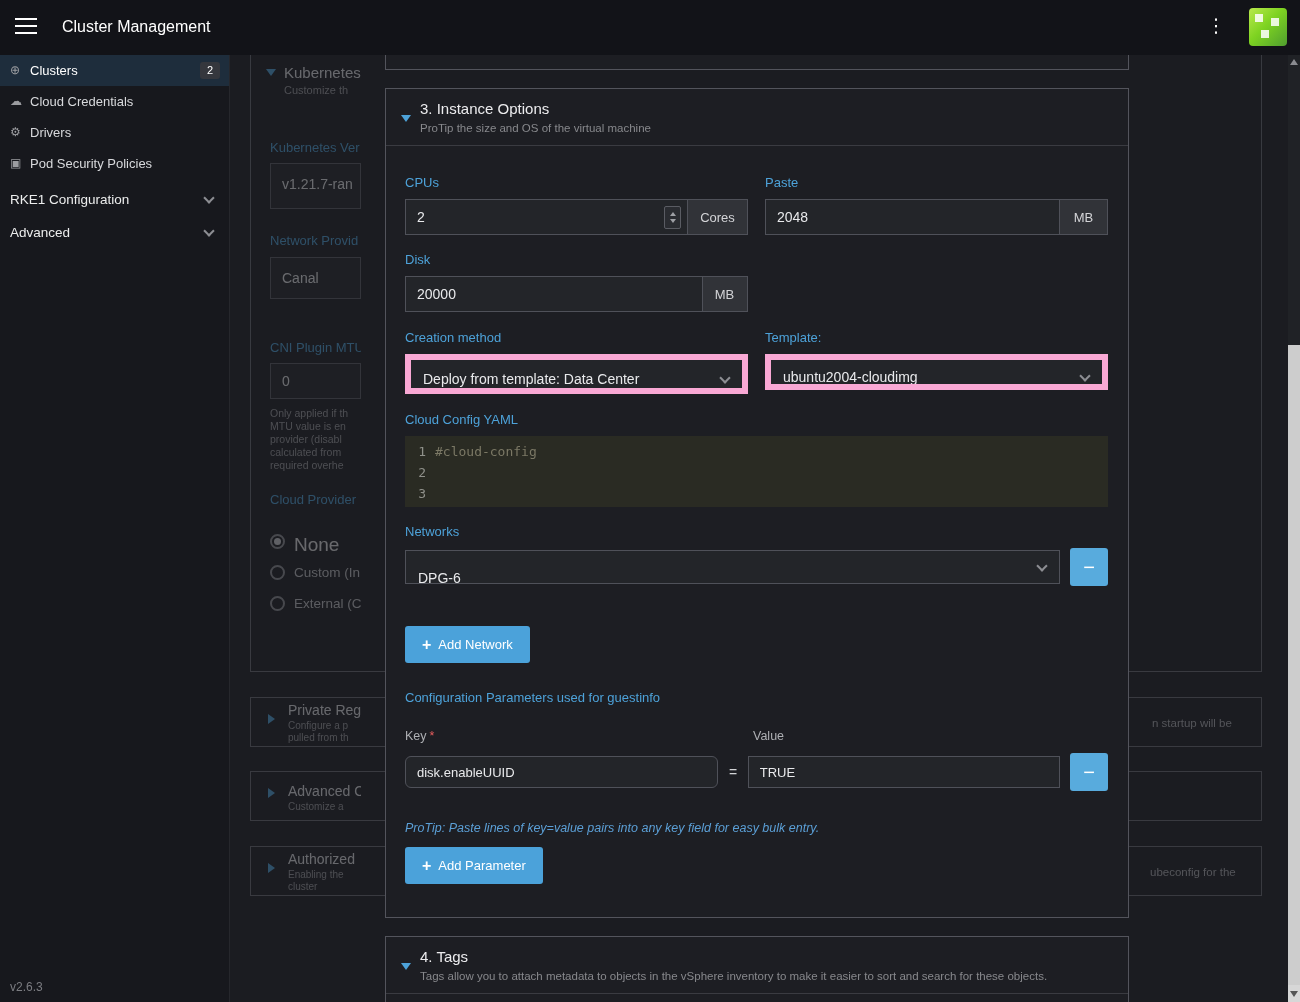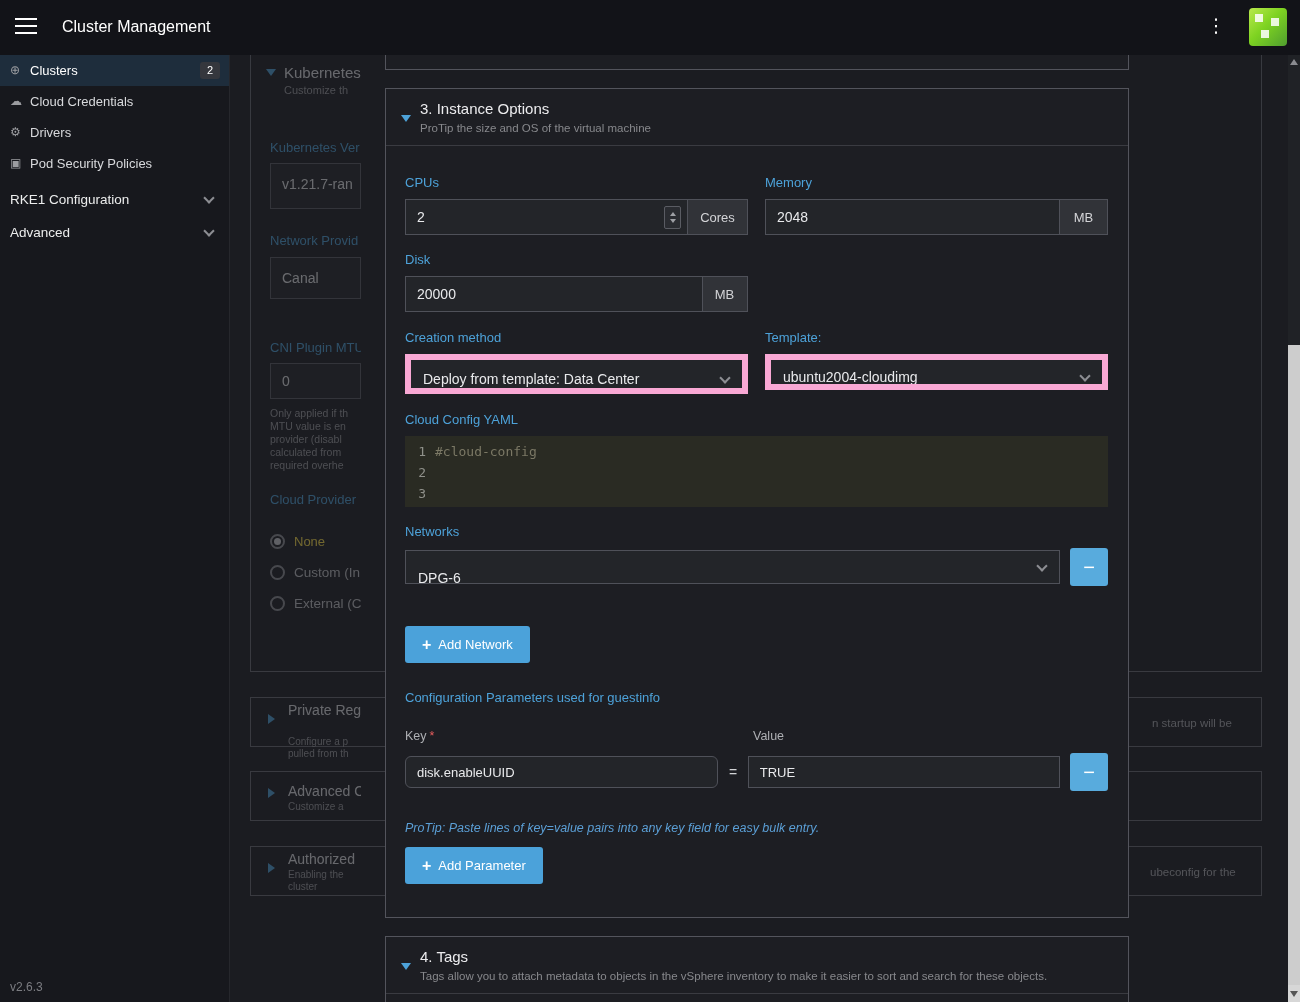--- a/index.html
+++ b/index.html
@@ -123,32 +123,32 @@
     <div>Only applied if th</div>
     <div>MTU value is en</div>
     <div>provider (disabl</div>
     <div>calculated from</div>
     <div>required overhe</div>
   </div>
 
   <div class="bg-field blab" style="top:492px;">Cloud Provider</div>
 
   <div class="radio sel abs" style="left:270px; top:534px;"></div>
-  <div class="abs" style="left:294px; top:534px; width:67px; overflow:hidden; white-space:nowrap; font-size:13px; color:#fde047;">None</div>
+  <div class="abs" style="left:294px; top:534px; width:67px; overflow:hidden; white-space:nowrap; font-size:19px; color:#e5e5e5;">None</div>
 
   <div class="radio abs" style="left:270px; top:565px;"></div>
   <div class="abs" style="left:294px; top:565px; width:67px; overflow:hidden; white-space:nowrap; font-size:13.5px; color:#c2c3c6;">Custom (In</div>
 
   <div class="radio abs" style="left:270px; top:596px;"></div>
   <div class="abs" style="left:294px; top:596px; width:67px; overflow:hidden; white-space:nowrap; font-size:13.5px; color:#c2c3c6;">External (C</div>
 
   <div class="bg-panel" style="left:250px; top:697px; width:1012px; height:50px;"></div>
   <div class="abs caret-right" style="left:268px; top:714px;"></div>
   <div class="abs bg-sec-title" style="left:288px; top:702px; width:73px; overflow:hidden; white-space:nowrap;">Private Reg</div>
-  <div class="abs bg-sec-sub" style="left:288px; top:736px; width:73px; overflow:hidden; white-space:nowrap;">
+  <div class="abs bg-sec-sub" style="left:288px; top:720px; width:73px; overflow:hidden; white-space:nowrap;">
     <div>Configure a p</div>
     <div>pulled from th</div>
   </div>
   <div class="frag" style="left:1152px; top:717px;">n startup will be</div>
 
   <div class="bg-panel" style="left:250px; top:771px; width:1012px; height:50px;"></div>
   <div class="abs caret-right" style="left:268px; top:788px;"></div>
   <div class="abs bg-sec-title" style="left:288px; top:783px; width:73px; overflow:hidden; white-space:nowrap;">Advanced O</div>
   <div class="abs bg-sec-sub" style="left:288px; top:801px; width:73px; overflow:hidden; white-space:nowrap;">Customize a</div>
 
@@ -179,21 +179,21 @@
         <div class="igroup">
           <input type="text" value="2" style="">
           <span class="stepper">
             <span class="tri-up"></span>
             <span class="tri-dn"></span>
           </span>
           <span class="addon" style="width:60px;">Cores</span>
         </div>
       </div>
       <div class="fcol">
-        <span class="flabel">Memory</span>
+        <span class="flabel">Paste</span>
         <div class="igroup">
           <input type="text" value="2048" style="">
           <span class="addon" style="width:48px;">MB</span>
         </div>
       </div>
     </div>
 
     <div style="width:calc(50% - 9px); margin-bottom:19px;">
       <span class="flabel">Disk</span>
       <div class="igroup">

